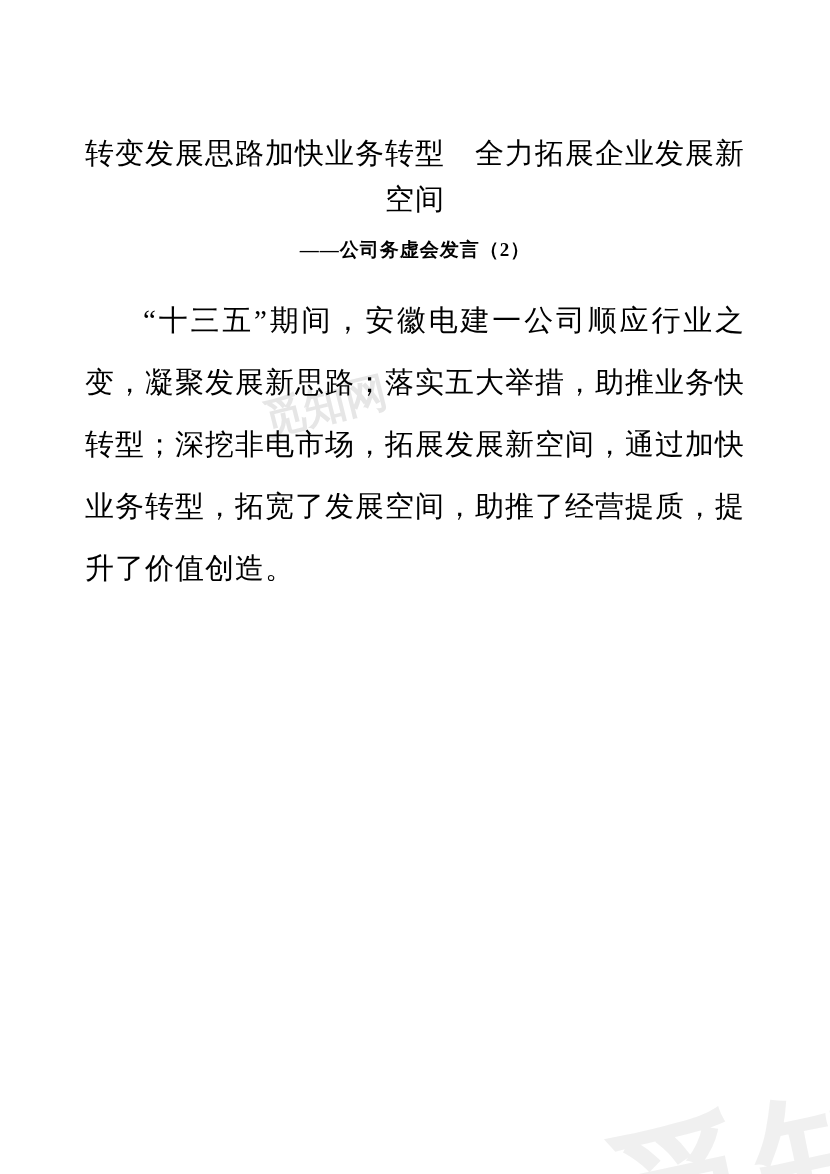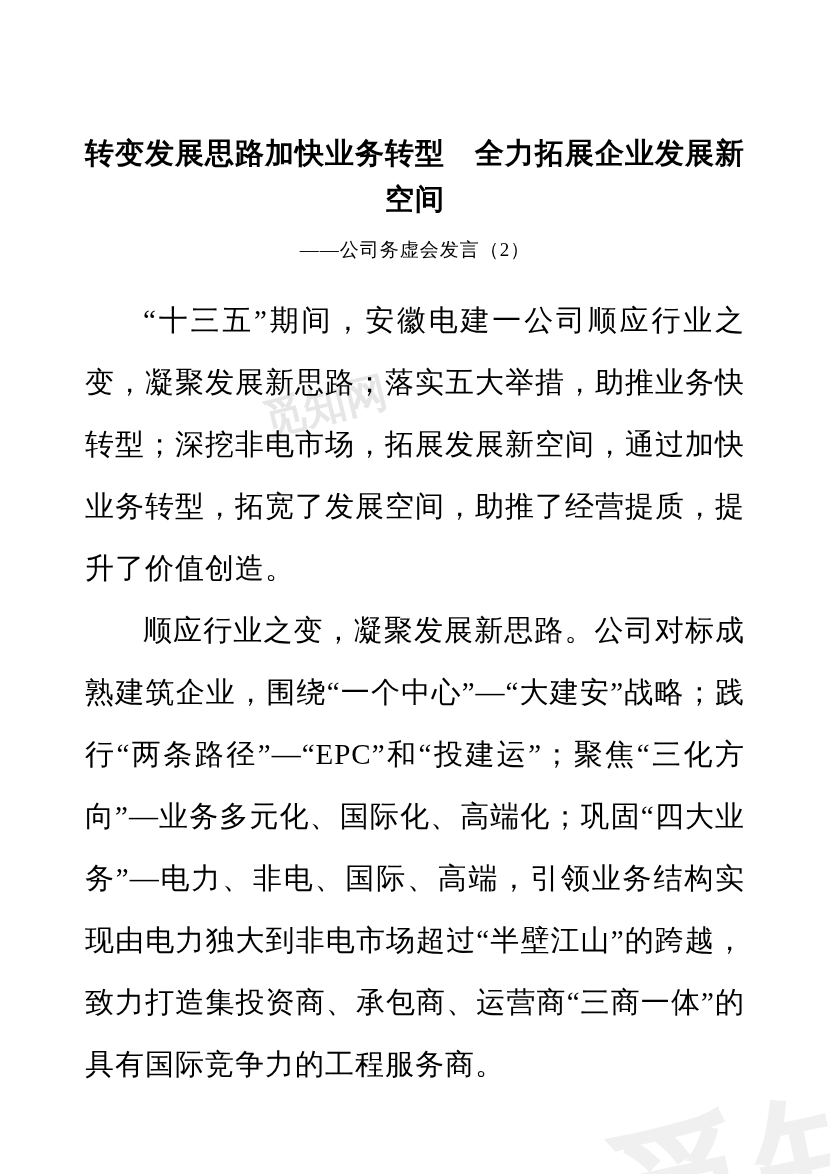--- a/index.html
+++ b/index.html
@@ -17,29 +17,29 @@
     color: #000000;
     box-sizing: border-box;
   }
   .content {
     position: relative;
     padding: 130px 85px 0 85px;
     z-index: 2;
   }
   .title {
     font-size: 29px;
-    font-weight: bold;
+    font-weight: normal;
     text-align: center;
     line-height: 1.6;
     margin: 0 0 14px 0;
     letter-spacing: 1px;
   }
   .subtitle {
     font-size: 19px;
-    font-weight: normal;
+    font-weight: bold;
     text-align: center;
     margin: 0 0 26px 0;
     letter-spacing: 1px;
   }
   .paragraph {
     font-size: 29px;
     line-height: 62px;
     letter-spacing: 1px;
     text-align: justify;
     text-justify: inter-ideograph;
@@ -79,17 +79,16 @@
   <div class="watermark wm-corner">觅知网</div>
 
   <div class="content">
 
     <h1 class="title">转变发展思路加快业务转型　全力拓展企业发展新空间</h1>
 
     <div class="subtitle">——公司务虚会发言（2）</div>
 
     <p class="paragraph">“十三五”期间，安徽电建一公司顺应行业之变，凝聚发展新思路；落实五大举措，助推业务快转型；深挖非电市场，拓展发展新空间，通过加快业务转型，拓宽了发展空间，助推了经营提质，提升了价值创造。</p>
 
-    <p class="paragraph">顺应行业之变，凝聚发展新思路。公司对标成熟建筑企业，围绕“一个中心”—“大建安”战略；践行“两条路径”—“EPC”和“投建运”；聚焦“三化方向”—业务多元化、国际化、高端化；巩固“四大业务”—电力、非电、国际、高端，引领业务结构实现由电力独大到非电市场超过“半壁江山”的跨越，致力打造集投资商、承包商、运营商“三商一体”的具有国际竞争力的工程服务商。</p>
 
 
   </div>
 </div>
 
 </body></html>

